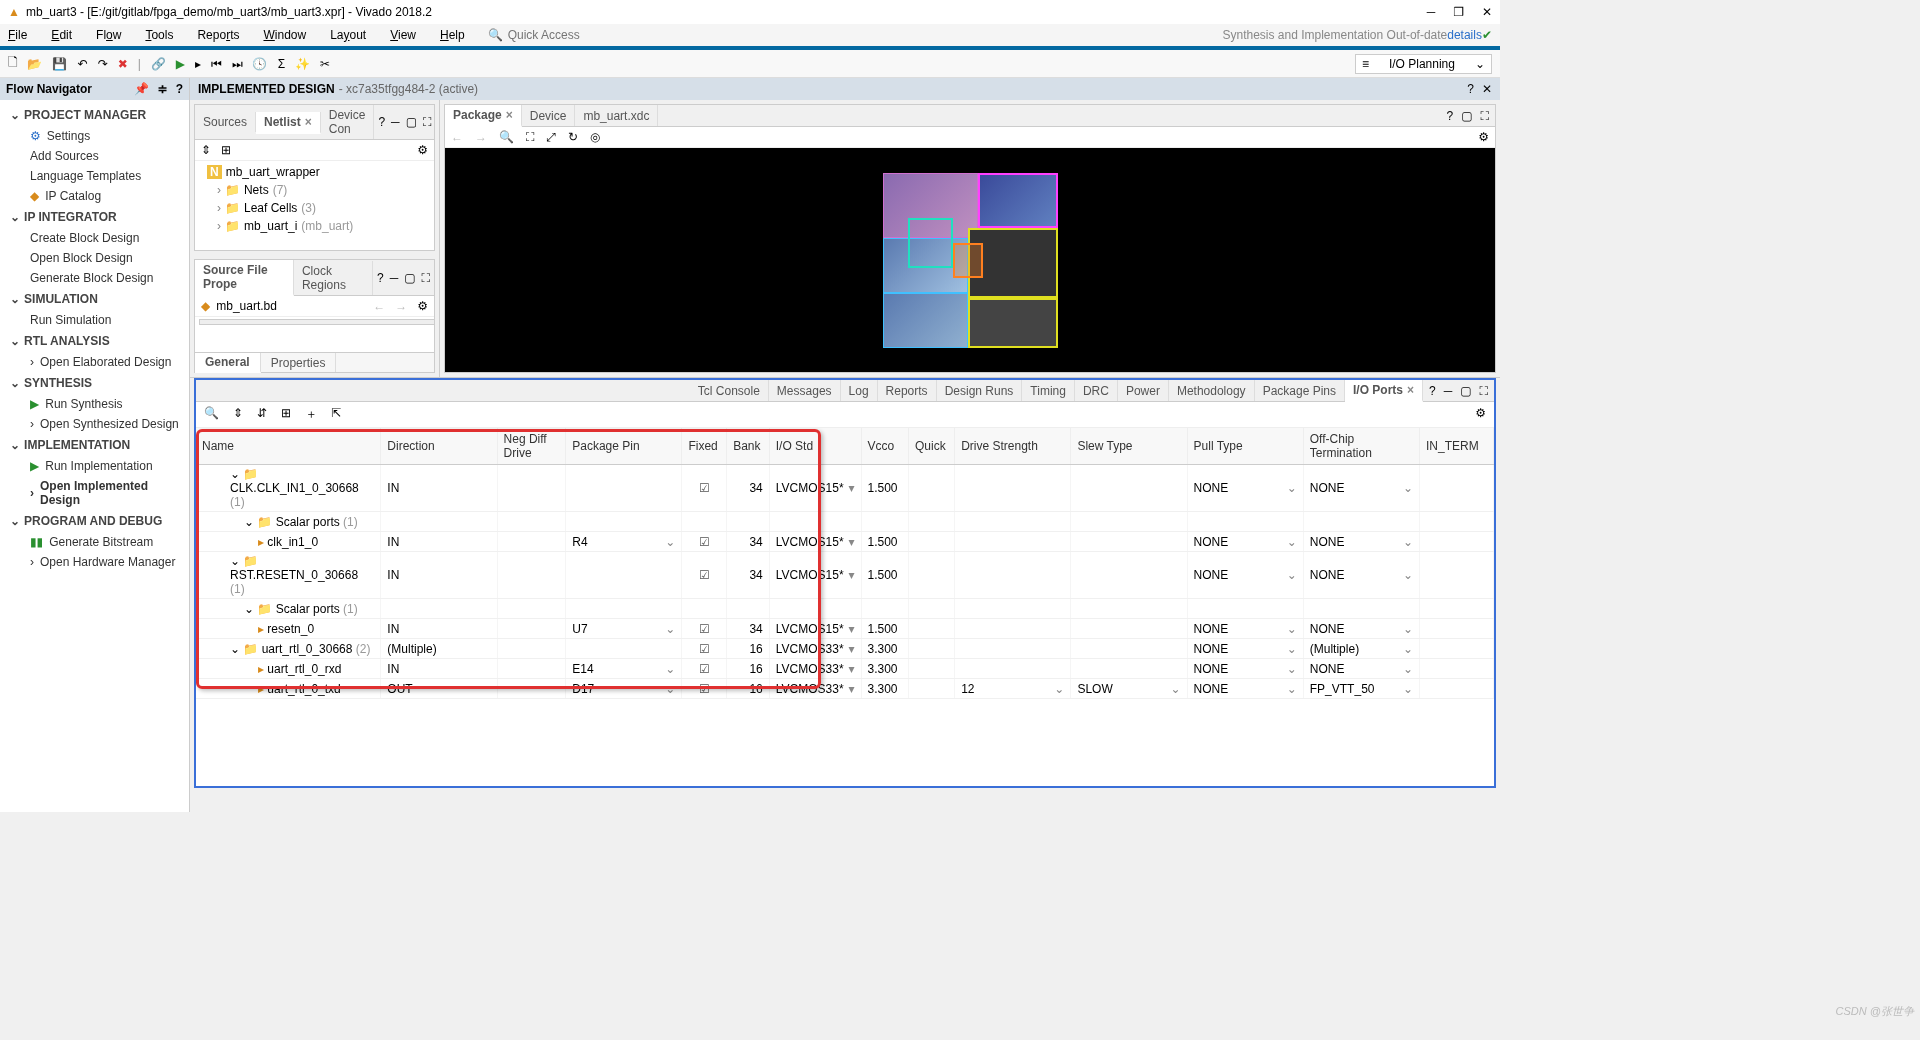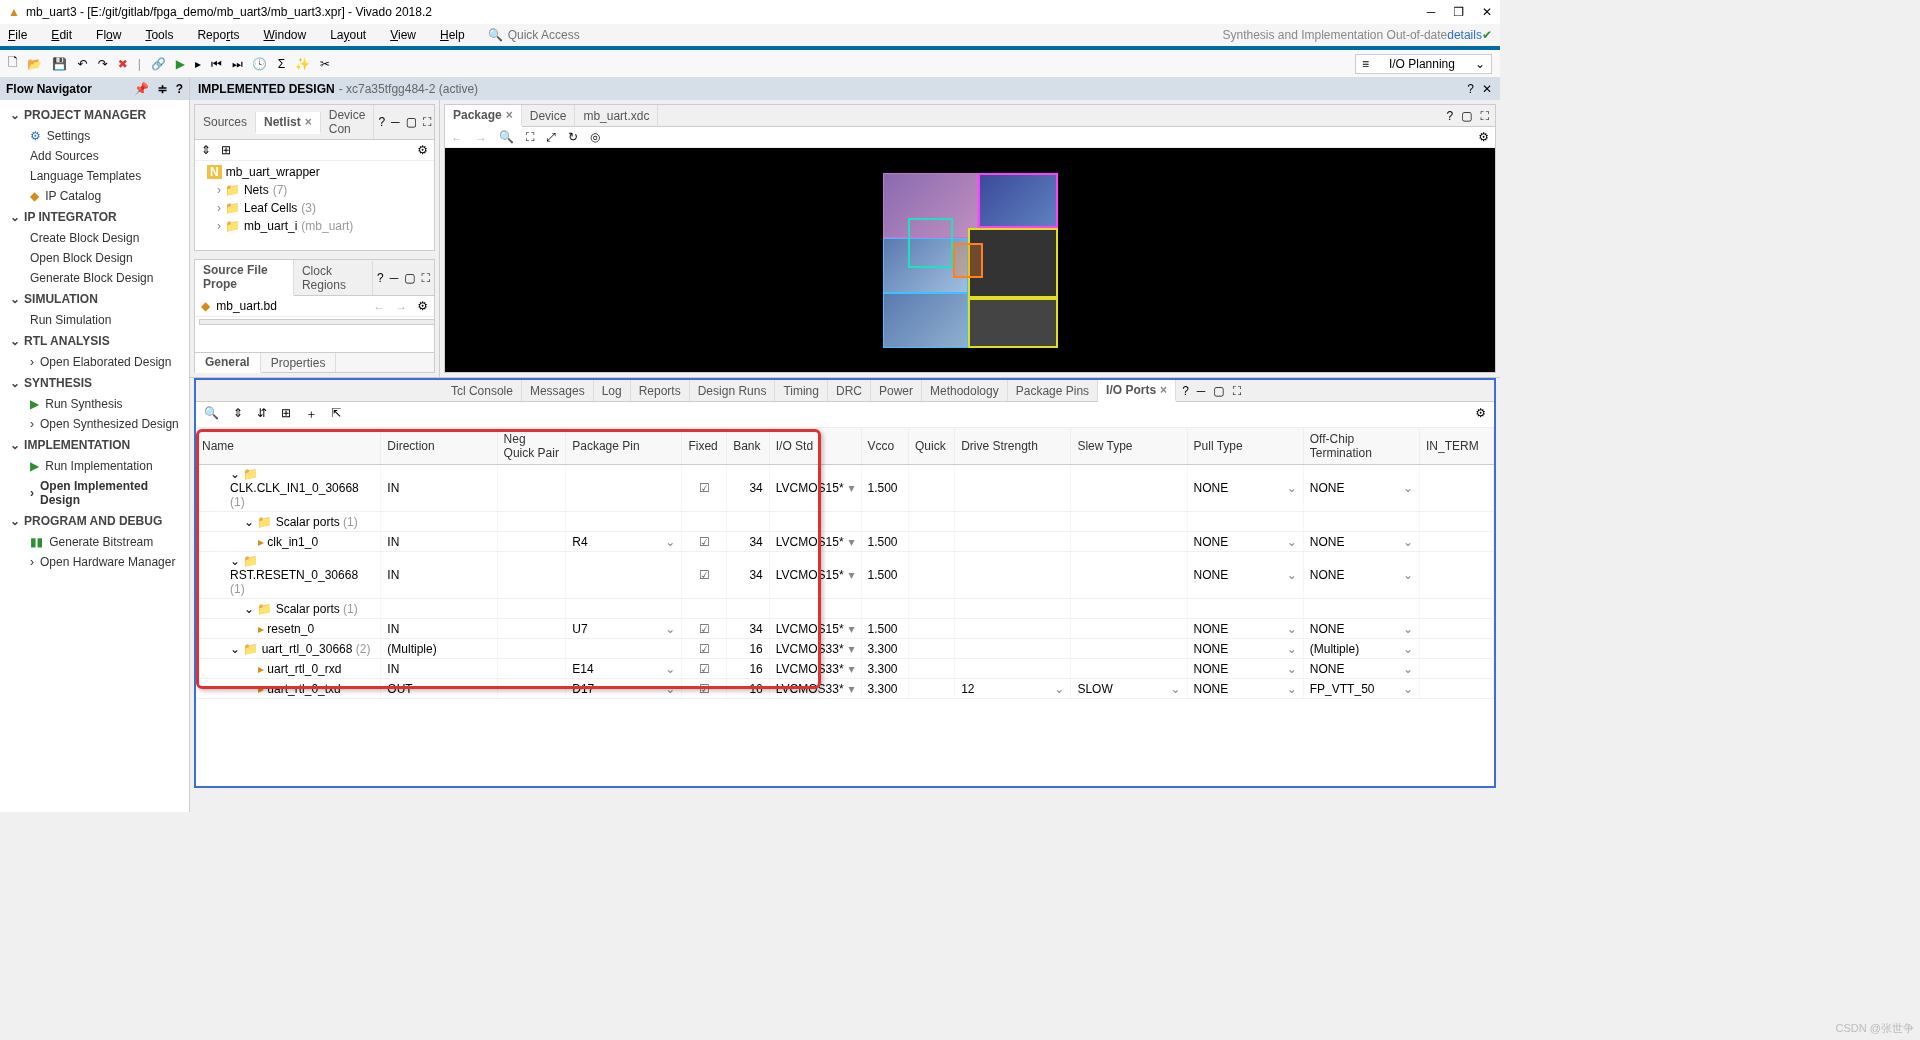--- a/index.html
+++ b/index.html
@@ -45,21 +45,21 @@
 .bt-toolbar { display:flex; padding:4px 8px; gap:14px; border-bottom:1px solid #eee; justify-content:space-between;}
 .btl { display:flex; gap:14px; }
 .io-wrap { position:relative; flex:1; overflow:auto; }
 .io-table { width:100%; border-collapse:collapse; }
 .io-table th { text-align:left; padding:4px 6px; border-bottom:1px solid #ccc; border-right:1px solid #eee; background:#f8f8f8; font-weight:normal; color:#333;}
 .io-table td { padding:2px 6px; border-bottom:1px solid #f0f0f0; border-right:1px solid #f5f5f5; height:20px;}
 .io-table .dd { display:flex; justify-content:space-between; align-items:center; }
 .io-table .chev { color:#888; }
 .red-box { position:absolute; border:3px solid #e03030; border-radius:6px; pointer-events:none; left:0; top:1px; width:625px; height:260px; box-shadow:2px 2px 4px rgba(0,0,0,.25);}
 .count { color:#999; }
-.watermark { position:fixed; right:6px; bottom:4px; color:#bbb; font-size:11px;}
+.watermark { position:fixed; right:6px; bottom:21px; color:#bbb; font-size:11px;font-style:italic;}
 .chk::before{content:"☑"; color:#555;}
 .green { color:#2a9030; }
 .redx { color:#d33; }
 .blue { color:#2a6fc9; }
 .orange { color:#d88b1c; }
 .small-tabs { display:flex; border-top:1px solid #ccc; background:#f6f6f6;}
 .small-tabs .tab{ padding:2px 10px; }
 </style>
 </head>
 <body>
@@ -306,21 +306,21 @@
             <div style="left:0;top:120px;width:85px;height:55px;background:linear-gradient(135deg,#5a7ab0,#90b0d0);border:1px solid #40c0ff"></div>
             <div style="left:85px;top:125px;width:90px;height:50px;background:#444;border:2px solid #e0e020"></div>
             <div style="left:25px;top:45px;width:45px;height:50px;border:2px solid #20e0c0"></div>
             <div style="left:70px;top:70px;width:30px;height:35px;border:2px solid #ff8020;background:rgba(255,128,32,.3)"></div>
           </div>
         </div>
       </div>
     </div>
 
     <div class="bottom">
-      <div class="bottom-tabs" style="justify-content:center">
+      <div class="bottom-tabs" style="justify-content:flex-end">
         <div style="display:flex" id="bottom-tabs">
             <div class="tab">
               <span>Tcl Console</span>
             </div>
             <div class="tab">
               <span>Messages</span>
             </div>
             <div class="tab">
               <span>Log</span>
             </div>
@@ -367,21 +367,21 @@
           <span>⇱</span>
         </div>
         <span>⚙</span>
       </div>
       <div class="io-wrap">
         <table class="io-table">
           <thead>
               <tr id="io-head">
                 <th style="width: 175px;">Name</th>
                 <th style="width: 110px;">Direction</th>
-                <th style="width: 65px;">Neg Quick Pair</th>
+                <th style="width: 65px;">Neg Diff Drive</th>
                 <th style="width: 110px;">Package Pin</th>
                 <th style="width: 40px;">Fixed</th>
                 <th style="width: 35px;">Bank</th>
                 <th style="width: 85px;">I/O Std</th>
                 <th style="width: 45px;">Vcco</th>
                 <th style="width: 35px;">Quick</th>
                 <th style="width: 110px;">Drive Strength</th>
                 <th style="width: 110px;">Slew Type</th>
                 <th style="width: 110px;">Pull Type</th>
                 <th style="width: 110px;">Off-Chip Termination</th>

